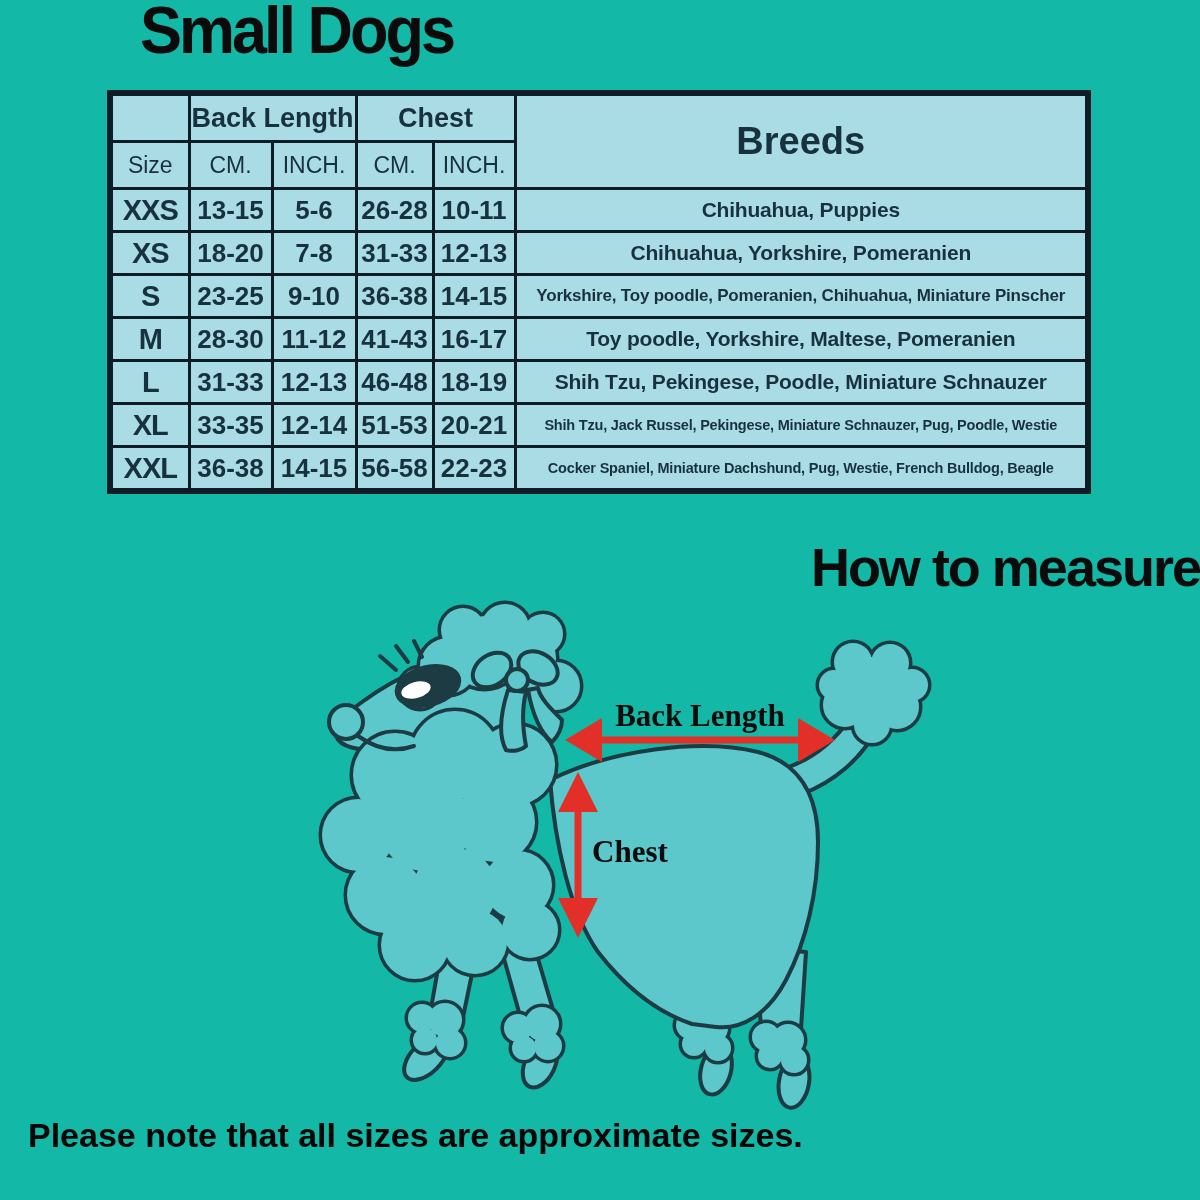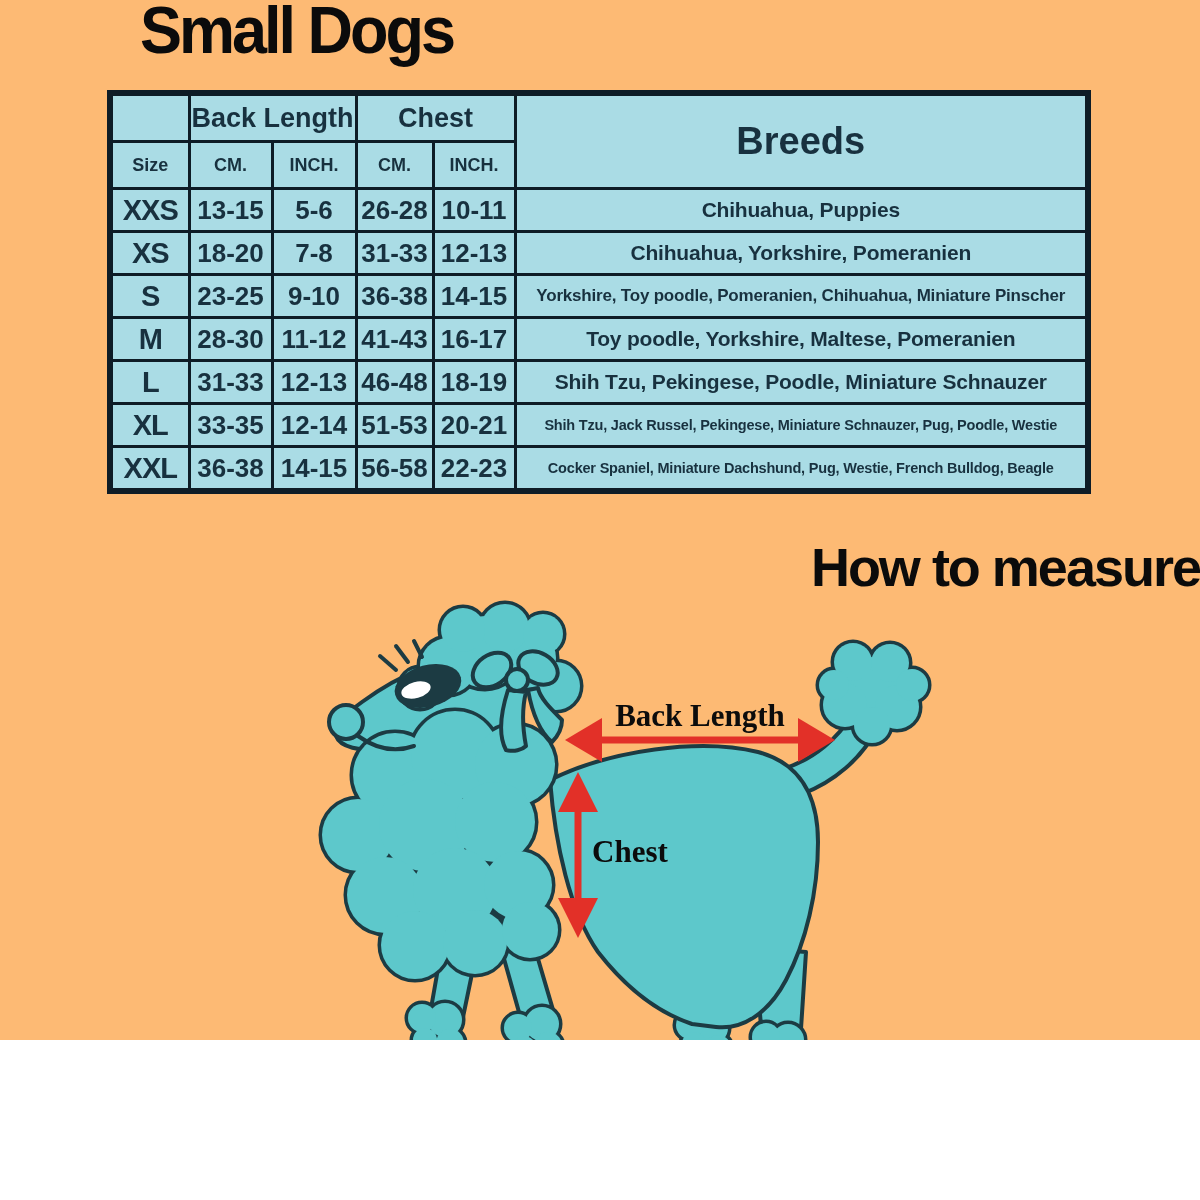--- a/index.html
+++ b/index.html
@@ -1,17 +1,17 @@
 <!DOCTYPE html>
 <html style="--table-bg: #aadce5; --table-border: #0e1c26; --table-text: #18313f; --accent-red: #da3a4f; --arrow-red: #e23028; --dog-fill: #5dc8cb; --dog-outline: #1c3b43; --text-black: #0b0b0b;"><head>
 <meta charset="utf-8">
 <style>
   html, body { margin: 0; padding: 0; background: #ffffff; }
   #page {
-    position: relative; width: 1200px; height: 1040px; background: #fdba74;
+    position: relative; width: 1200px; height: 1200px; background: #14b8a6;
     font-family: "Liberation Sans", sans-serif; overflow: hidden;
   }
   
   #main-title {
     position: absolute; left: 140px; top: -8px; margin: 0;
     font-size: 63px; font-weight: bold; letter-spacing: -3px;
     color: var(--text-black, #0b0b0b); transform: scaleY(1.06); transform-origin: top left;
   }
   #measure-title {
     position: absolute; left: 112px; top: 536px; width: 1088px; margin: 0;
@@ -24,21 +24,21 @@
     border-collapse: collapse; table-layout: fixed;
     background: var(--table-bg, #aadce5);
     border: 6px solid var(--table-border, #0e1c26);
   }
   #size-table td {
     border: 3px solid var(--table-border, #0e1c26);
     text-align: center; vertical-align: middle; padding: 0;
     color: var(--table-text, #18313f); overflow: hidden; white-space: nowrap;
   }
   .group-row td { height: 44px; font-size: 27px; font-weight: bold; }
-  .unit-row td  { height: 44px; font-size: 18px; font-weight: bold; color: var(--accent-red, #da3a4f); }
+  .unit-row td  { height: 44px; font-size: 23px; font-weight: normal; color: var(--accent-red, #da3a4f); }
   #size-table td.breeds-h { font-size: 38px; font-weight: bold; color: var(--table-text, #18313f); }
   .data-row td { height: 40px; font-size: 26px; font-weight: bold; }
   .data-row td.size-cell { font-size: 29px; letter-spacing: -1px; }
   .data-row td.breeds-cell {
     text-align: left; padding-left: 7px; font-size: 21px; letter-spacing: -0.2px; margin-top: 18px;
   }
   .data-row td.breeds-cell.sm { font-size: 17px; }
   .data-row td.breeds-cell.xs { font-size: 14.5px; letter-spacing: -0.2px; }
   
   #dog-svg { position: absolute; left: 300px; top: 600px; }
@@ -284,15 +284,16 @@
 
     <g>
       <rect class="red-shape" x="274.5" y="205" width="7" height="100"></rect>
       <polygon class="red-shape" points="278,172 258,212 298,212"></polygon>
       <polygon class="red-shape" points="278,338 258,298 298,298"></polygon>
     </g>
     <text class="diagram-label" x="292" y="262" text-anchor="start">Chest</text>
   </svg>
 
   <div id="footer">
+    <div>Please note that all sizes are approximate sizes.</div>
   </div>
 
 </div>
 
 </body></html>

